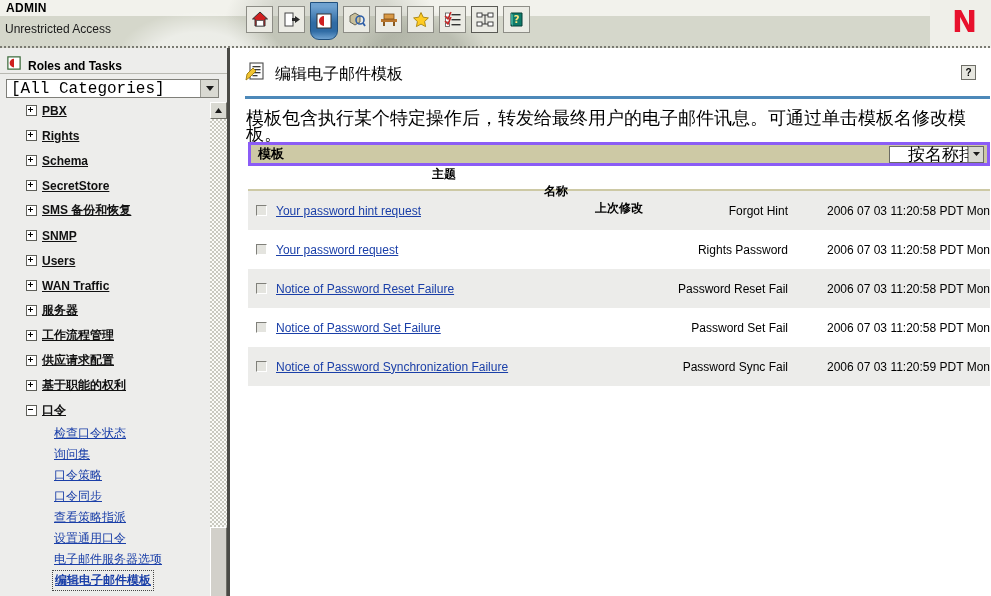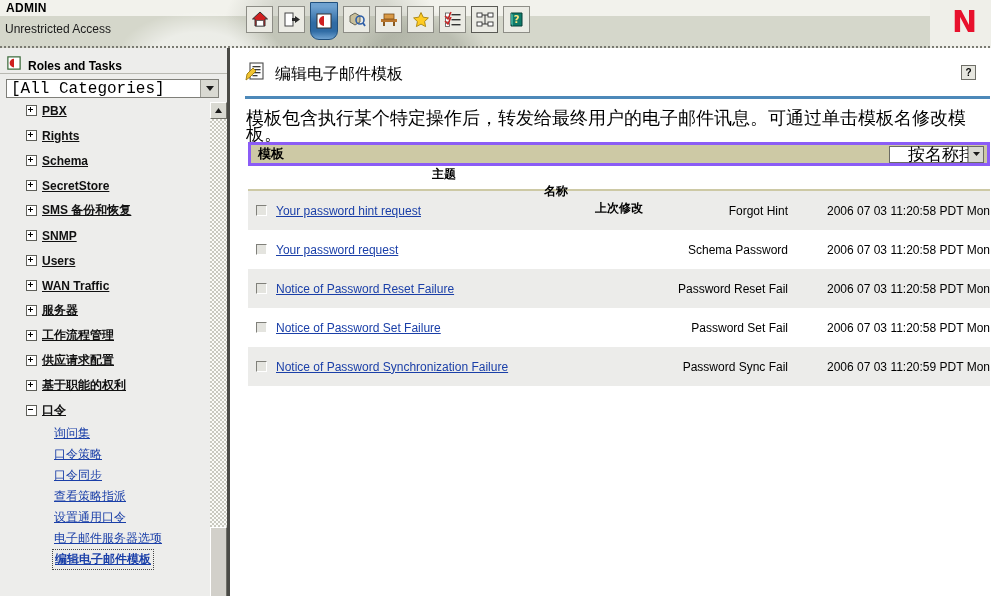--- a/index.html
+++ b/index.html
@@ -259,20 +259,23 @@
         </div>
         <div class="tnode">
           <span class="exp plus"></span>
           <span class="tlabel">基于职能的权利</span>
         </div>
         <div class="tnode">
           <span class="exp"></span>
           <span class="tlabel">口令</span>
         </div>
         <div class="tleaf">
+          <span>检查口令状态</span>
+        </div>
+        <div class="tleaf">
           <span>询问集</span>
         </div>
         <div class="tleaf">
           <span>口令策略</span>
         </div>
         <div class="tleaf">
           <span>口令同步</span>
         </div>
         <div class="tleaf">
           <span>查看策略指派</span>
@@ -343,21 +346,21 @@
               <span class="rlink">Your password hint request</span>
             </div>
             <div class="c-nam rtext">Forgot Hint</div>
             <div class="c-mod rtext">2006 07 03 11:20:58 PDT Mon</div>
           </div>
           <div class="trow">
             <div class="c-sub">
               <span class="cbx"></span>
               <span class="rlink">Your password request</span>
             </div>
-            <div class="c-nam rtext">Schema Password</div>
+            <div class="c-nam rtext">Rights Password</div>
             <div class="c-mod rtext">2006 07 03 11:20:58 PDT Mon</div>
           </div>
           <div class="trow alt">
             <div class="c-sub">
               <span class="cbx"></span>
               <span class="rlink">Notice of Password Reset Failure</span>
             </div>
             <div class="c-nam rtext">Password Reset Fail</div>
             <div class="c-mod rtext">2006 07 03 11:20:58 PDT Mon</div>
           </div>

